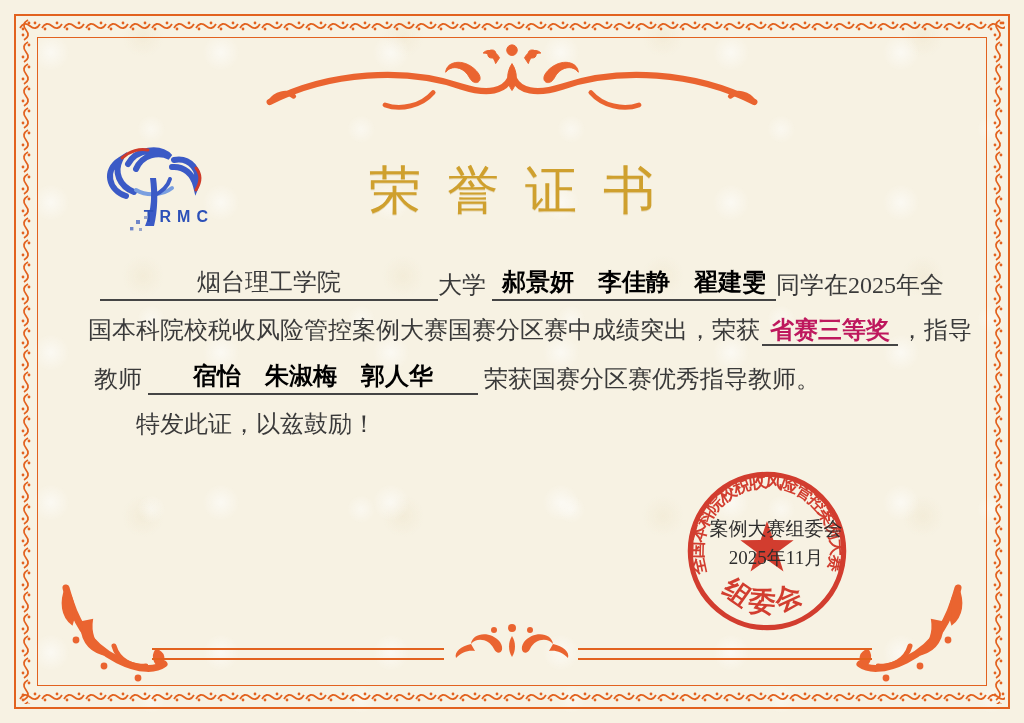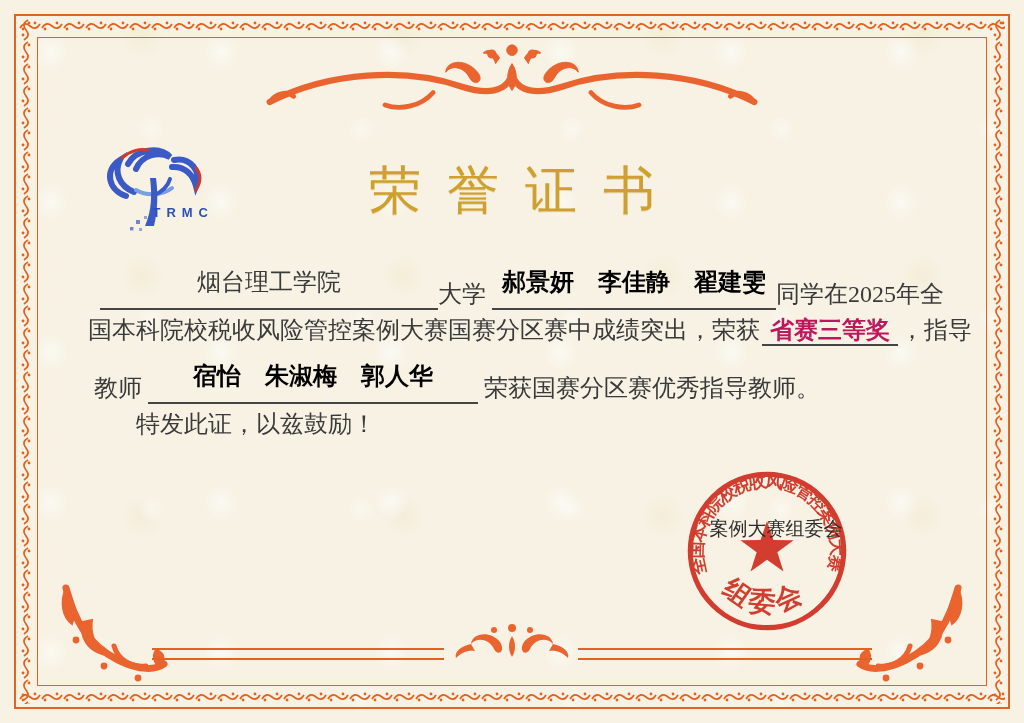--- a/index.html
+++ b/index.html
@@ -33,39 +33,39 @@
   .corner-br{right:52px;top:582px;transform:scaleX(-1);}
   .rule{position:absolute;height:8px;border-top:2px solid #e2621f;border-bottom:2px solid #e2621f;top:648px;}
   .rule-left{left:152px;width:292px;}
   .rule-right{left:578px;width:294px;}
   .ornament-bottom{position:absolute;left:444px;top:620px;width:136px;height:44px;}
 
   
   .logo{position:absolute;left:92px;top:144px;width:128px;height:96px;}
   .logo svg{position:absolute;inset:0;}
   .logo-caption{
-    position:absolute;right:6px;bottom:20px;
+    position:absolute;right:6px;bottom:14px;
     font-family:"Liberation Sans","DejaVu Sans",sans-serif;
-    font-size:13px;letter-spacing:6px;color:#2c50b8;font-weight:bold;text-align:center;
+    font-size:16px;letter-spacing:6px;color:#2c50b8;font-weight:bold;text-align:center;
   }
 
   .title{
     position:absolute;left:0;right:0;top:156px;text-align:center;
     font-size:52px;font-weight:normal;color:#cfa02e;letter-spacing:26px;text-indent:26px;
     text-shadow:0 1px 0 rgba(180,130,20,.25);
   }
 
   .bodytext{position:absolute;left:88px;width:860px;white-space:nowrap;
     font-size:24px;color:#3a3a3a;}
   .line1{top:266px;padding-left:12px;}
   .line2{top:314px;}
   .line3{top:360px;padding-left:6px;}
   .line4{top:408px;padding-left:48px;}
   .fill-in{display:inline-block;border-bottom:2px solid #454545;text-align:center;
-    vertical-align:bottom;padding-bottom:10px;}
+    vertical-align:bottom;padding-bottom:1px;}
   .school-line{width:338px;}
   .students-line{width:284px;}
   .teachers-line{width:330px;}
   .bold-name{font-weight:bold;color:#000000;}
   .award{font-weight:bold;color:#be185d;border-bottom:2px solid #454545;
     padding:0 8px 1px 8px;margin:0 2px;}
 
   .signature{position:absolute;left:630px;top:514px;width:292px;text-align:center;
     font-size:19px;line-height:29px;color:#2d2d2d;z-index:3;}
   .seal{position:absolute;left:683px;top:465px;width:168px;height:172px;z-index:2;opacity:.9;}
@@ -215,13 +215,14 @@
     </text>
     <path id="bottomPath" d="M 37.9,121.8 A 58,58 0 0 0 124.1,121.8" fill="none"></path>
     <text font-size="26" font-weight="bold">
       <textPath href="#bottomPath" startOffset="0" textLength="86">组委会</textPath>
     </text>
   </g>
 </svg>
 
 <div class="signature">
   <div>案例大赛组委会</div>
+  <div>2025年11月</div>
 </div>
 
 </body></html>

